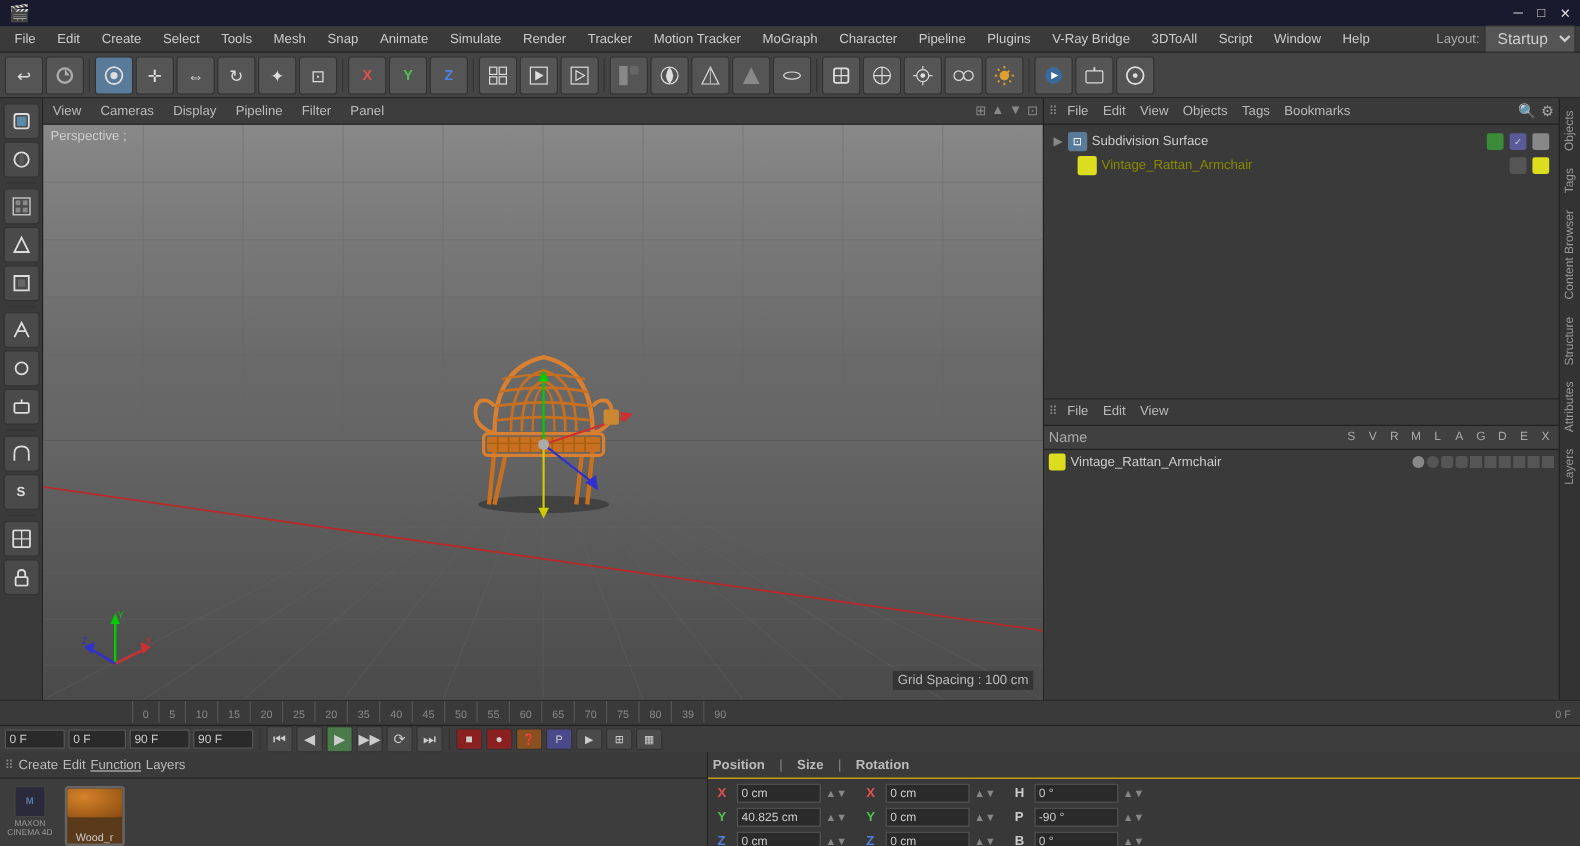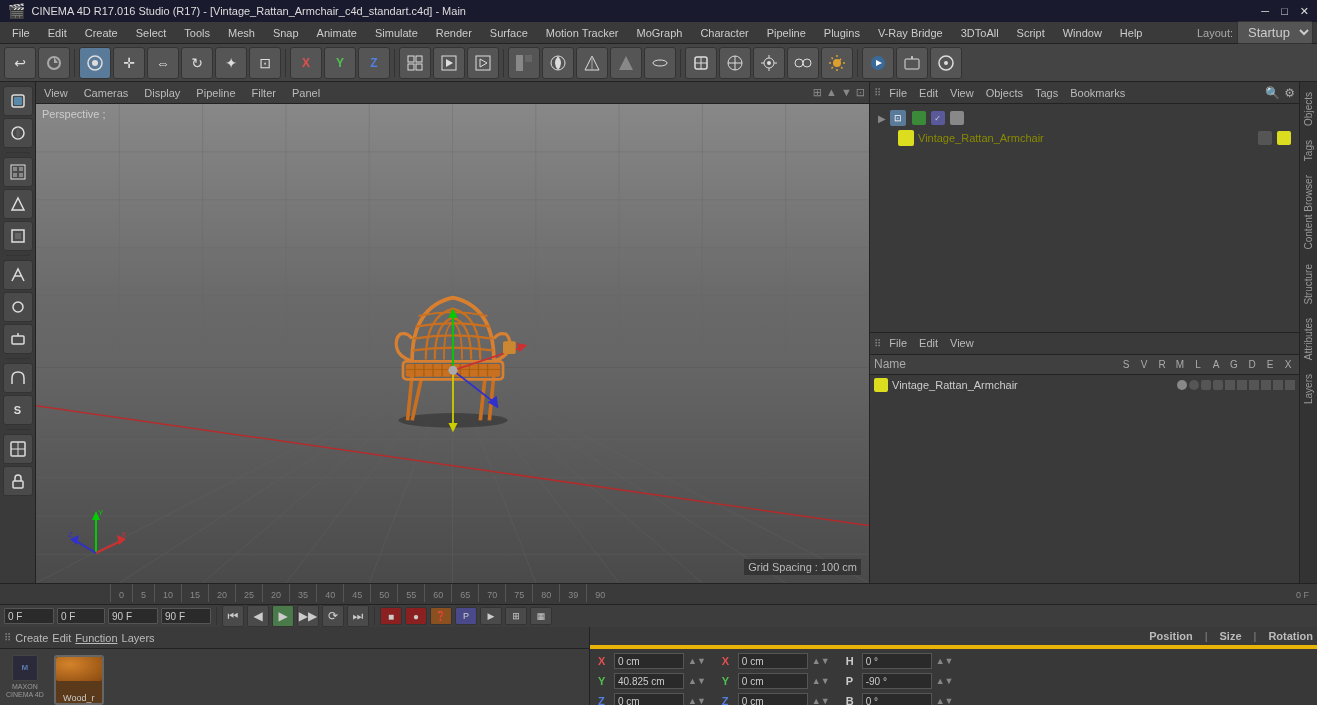--- a/index.html
+++ b/index.html
@@ -91,21 +91,21 @@
     
     .transport-btn { width: 20px; height: 18px; background: #4a4a4a; border: 1px solid #333; border-radius: 2px; display: flex; align-items: center; justify-content: center; cursor: pointer; color: #ccc; font-size: 10px; }
     .transport-btn.red { background: #8a2020; }
     .transport-btn.orange { background: #8a5020; }
 
     
     #bottom-section { height: 122px; display: flex; flex-direction: column; }
     #bottom-row { display: flex; height: 100%; }
     #material-section { width: 590px; border-right: 1px solid #222; display: flex; flex-direction: column; }
     #coord-section { flex: 1; background: #383838; display: flex; flex-direction: column; }
-    #coord-toolbar { height: 22px; background: #3a3a3a; display: flex; align-items: center; padding: 0 4px; gap: 4px; border-bottom: 4px solid #eab308; justify-content: flex-end; }
+    #coord-toolbar { height: 22px; background: #3a3a3a; display: flex; align-items: center; padding: 0 4px; gap: 4px; border-bottom: 1px solid #eab308; }
     #coord-body { flex: 1; padding: 4px 8px; }
     .coord-row { display: flex; gap: 16px; margin-bottom: 4px; }
     .coord-group { display: flex; align-items: center; gap: 4px; }
     .coord-axis { font-size: 11px; font-weight: bold; min-width: 12px; }
     .coord-input { width: 70px; height: 16px; background: #2a2a2a; border: 1px solid #555; color: #ccc; font-size: 10px; padding: 1px 3px; }
 
     .x-axis { color: #e05050; }
     .y-axis { color: #50c050; }
     .z-axis { color: #5080e0; }
 
@@ -114,41 +114,40 @@
 
     
     #chair-svg { width: 200px; height: 200px; }
   </style>
 </head>
 <body>
 
 <div id="titlebar">
   <div id="titlebar-left">
     <span style="font-size:14px;">🎬</span>
-    <span>CINEMA 4D R17.016 Studio (R17) - [Vintage_Rattan_Armchair_c4d_standart.c4d] - Main</span>
   </div>
   <div id="titlebar-right">
     <span>─</span>
     <span>□</span>
     <span>✕</span>
   </div>
 </div>
 
 <div id="menubar">
   <span class="menu-item">File</span>
   <span class="menu-item">Edit</span>
   <span class="menu-item">Create</span>
   <span class="menu-item">Select</span>
   <span class="menu-item">Tools</span>
   <span class="menu-item">Mesh</span>
   <span class="menu-item">Snap</span>
   <span class="menu-item">Animate</span>
   <span class="menu-item">Simulate</span>
   <span class="menu-item">Render</span>
-  <span class="menu-item">Surface</span>
+  <span class="menu-item">Tracker</span>
   <span class="menu-item">Motion Tracker</span>
   <span class="menu-item">MoGraph</span>
   <span class="menu-item">Character</span>
   <span class="menu-item">Pipeline</span>
   <span class="menu-item">Plugins</span>
   <span class="menu-item">V-Ray Bridge</span>
   <span class="menu-item">3DToAll</span>
   <span class="menu-item">Script</span>
   <span class="menu-item">Window</span>
   <span class="menu-item">Help</span>
@@ -544,20 +543,21 @@
         <div style="margin-left:auto;display:flex;gap:4px;align-items:center;">
           <span style="font-size:12px;color:#aaa;cursor:pointer;">🔍</span>
           <span style="font-size:12px;color:#aaa;cursor:pointer;">⚙</span>
         </div>
       </div>
       <div id="obj-tree">
 
         <div class="obj-item">
           <span class="obj-expand">▶</span>
           <span style="display:inline-flex;align-items:center;justify-content:center;width:16px;height:16px;background:#5a7a9a;border-radius:2px;font-size:9px;color:#fff;flex-shrink:0;">⊡</span>
+          <span style="color:#ccc;font-size:11px;flex:1;">Subdivision Surface</span>
 
           <span style="display:inline-flex;align-items:center;justify-content:center;width:14px;height:14px;background:#3a8a3a;border-radius:2px;margin-left:2px;"></span>
           <span style="display:inline-flex;align-items:center;justify-content:center;width:14px;height:14px;background:#5a5a9a;border-radius:2px;margin-left:1px;font-size:8px;color:#ccc;">✓</span>
           <span style="display:inline-flex;align-items:center;justify-content:center;width:14px;height:14px;background:#888;border-radius:2px;margin-left:1px;"></span>
         </div>
 
         <div class="obj-item" style="padding-left:24px;">
           <span style="display:inline-flex;align-items:center;justify-content:center;width:16px;height:16px;background:#dddd20;border-radius:2px;font-size:9px;flex-shrink:0;"></span>
           <span style="color:#8a8a00;font-size:11px;flex:1;">Vintage_Rattan_Armchair</span>
           <span style="display:inline-flex;align-items:center;justify-content:center;width:14px;height:14px;background:#555;border-radius:2px;margin-left:2px;"></span>

